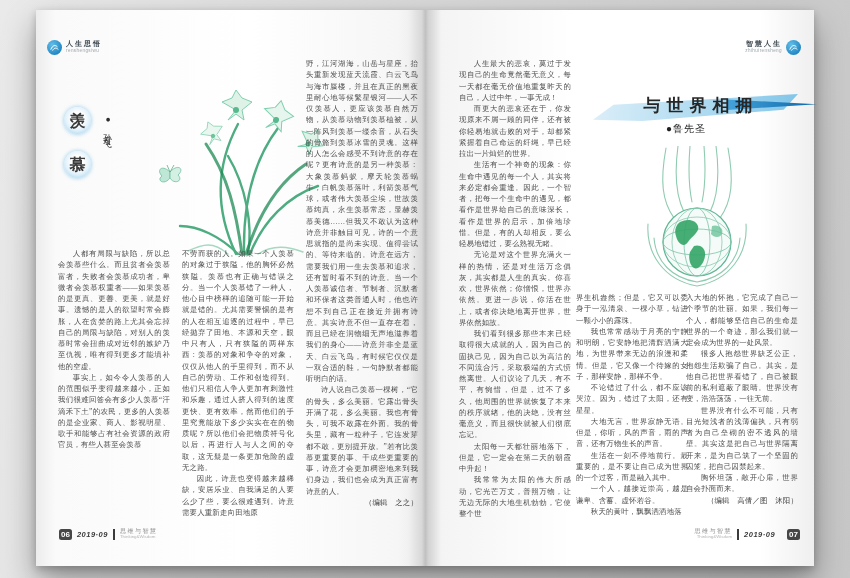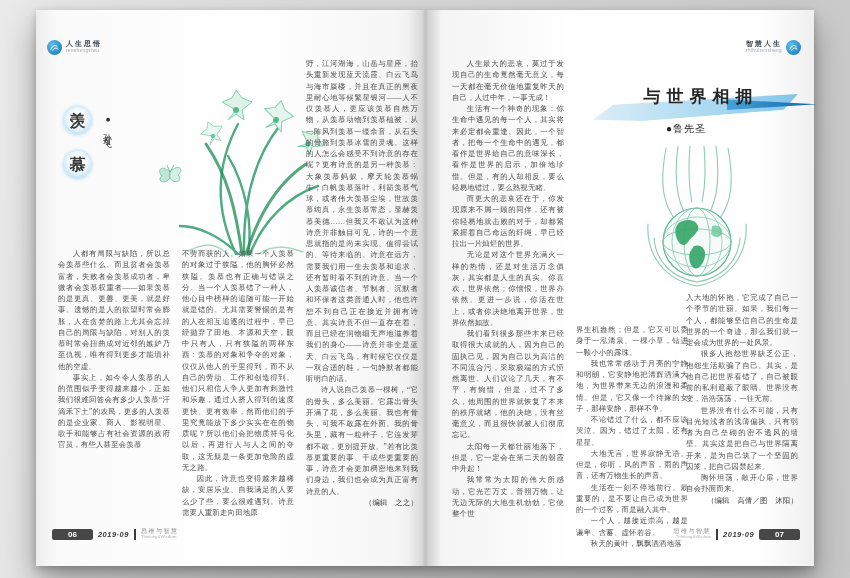--- a/index.html
+++ b/index.html
@@ -31,34 +31,34 @@
   .v-author{position:absolute;writing-mode:vertical-rl;text-orientation:upright;
     font-size:8.5px;color:#2e2e2e;letter-spacing:3px;}
   
   .rtitle-wrap{position:absolute;left:160px;top:68px;width:230px;height:46px;}
   .swoosh-light{position:absolute;left:8px;top:16px;width:205px;height:27px;
     background:linear-gradient(90deg,#d9edf8 0%,#a9d8f0 55%,#7cc3e8 100%);
     clip-path:polygon(0 95%,10% 40%,100% 0,93% 58%,24% 100%);opacity:.95;}
   .swoosh-dark{position:absolute;left:142px;top:19px;width:90px;height:14px;
     background:linear-gradient(90deg,#46a3da 0%,#0d67aa 100%);
     clip-path:polygon(0 18%,100% 52%,0 92%);}
-  .rtitle{position:absolute;left:36px;top:7px;width:160px;text-align:center;
+  .rtitle{position:absolute;left:36px;top:16px;width:160px;text-align:center;
     font-size:17px;font-weight:bold;color:#262626;letter-spacing:6px;white-space:nowrap;}
   .r-author{position:absolute;left:196px;top:112px;width:130px;text-align:center;font-size:10px;color:#1f1f1f;letter-spacing:1px;}
   
   .col{position:absolute;width:112px;font-size:7.4px;line-height:11.25px;text-align:justify;color:#4e4e4e;overflow:hidden;letter-spacing:.2px;}
   .col p{margin:0;}
   .col p.ind{text-indent:2em;}
   .editor{text-align:right;margin-top:3px;color:#3d3d3d;}
   
   .footer{position:absolute;top:517px;display:flex;align-items:center;gap:5px;height:14px;}
   .footer-left{left:16px;}
   .footer-right{right:14px;}
   .pg-box{background:#474747;color:#fff;font-family:"Liberation Sans","DejaVu Sans",sans-serif;
-    font-weight:bold;font-size:8px;line-height:11px;padding:0 16px;border-radius:2.5px;}
+    font-weight:bold;font-size:8px;line-height:11px;padding:0 2px;border-radius:2.5px;margin-left:7px;}
   .issue{font-family:"Liberation Sans","DejaVu Sans",sans-serif;font-weight:bold;font-size:7.5px;color:#3b3b3b;letter-spacing:.5px;font-style:italic;}
   .fsep{width:2px;height:11px;background:#3b3b3b;}
   .mag-stack{line-height:5.5px;}
   .mag-cn{font-size:6px;color:#8a8a8a;letter-spacing:1.5px;}
   .mag-en{font-size:4.4px;color:#b5b5b5;font-family:"Liberation Sans","DejaVu Sans",sans-serif;}
   .illu{position:absolute;}
 </style>
 </head>
 <body>
 
@@ -187,31 +187,31 @@
         <ellipse cx="59" cy="96" rx="34" ry="13" stroke="#7cc4a8" stroke-width="0.8" fill="none"></ellipse>
         <ellipse cx="59" cy="96" rx="34" ry="25" stroke="#7cc4a8" stroke-width="0.7" fill="none"></ellipse>
         <ellipse cx="59" cy="96" rx="13" ry="34" stroke="#7cc4a8" stroke-width="0.8" fill="none"></ellipse>
         <ellipse cx="59" cy="96" rx="25" ry="34" stroke="#7cc4a8" stroke-width="0.7" fill="none"></ellipse>
         <path d="M42,76 C50,72 58,74 60,80 C62,86 54,90 50,96 C46,102 40,98 38,90 C36,84 38,79 42,76 Z" fill="#33a566" opacity="0.9"></path>
         <path d="M56,100 C62,98 68,102 67,110 C66,118 60,124 56,122 C52,120 50,112 52,106 Z" fill="#33a566" opacity="0.9"></path>
         <path d="M74,80 C80,78 86,82 84,88 C82,92 76,92 73,88 Z" fill="#6cc49a" opacity="0.8"></path>
       </g>
     </svg>
 
-    <div class="col" style="left:27px;top:48px;height:462px;">
+    <div class="col" style="left:34px;top:48px;height:462px;">
       <p class="ind">人生最大的悲哀，莫过于发现自己的生命竟然毫无意义，每一天都在毫无价值地重复昨天的自己，人过中年，一事无成！</p>
+      <p class="ind">而更大的悲哀还在于，你发现原来不屑一顾的同伴，还有被你轻易地就击败的对手，却都紧紧握着自己命运的纤绳，早已经拉出一片灿烂的世界。</p>
       <p class="ind">生活有一个神奇的现象：你生命中遇见的每一个人，其实将来必定都会重逢。因此，一个智者，把每一个生命中的遇见，都看作是世界给自己的意味深长，看作是世界的启示，加倍地珍惜。但是，有的人却相反，要么轻易地错过，要么熟视无睹。</p>
-      <p class="ind">而更大的悲哀还在于，你发现原来不屑一顾的同伴，还有被你轻易地就击败的对手，却都紧紧握着自己命运的纤绳，早已经拉出一片灿烂的世界。</p>
       <p class="ind">无论是对这个世界充满火一样的热情，还是对生活万念俱灰，其实都是人生的真实。你喜欢，世界依然；你憎恨，世界亦依然。更进一步说，你活在世上，或者你决绝地离开世界，世界依然如故。</p>
       <p class="ind">我们看到很多那些本来已经取得很大成就的人，因为自己的固执己见，因为自己以为高洁的不同流合污，采取极端的方式愤然离世。人们议论了几天，有不平，有惋惜，但是，过不了多久，他周围的世界就恢复了本来的秩序就绪，他的决绝，没有丝毫意义，而且很快就被人们彻底忘记。</p>
       <p class="ind">太阳每一天都壮丽地落下，但是，它一定会在第二天的朝霞中升起！</p>
       <p class="ind">我常常为太阳的伟大所感动，它光芒万丈，普照万物，让无边无际的大地生机勃勃，它使整个世</p>
     </div>
 
-    <div class="col" style="left:151px;top:282px;height:228px;margin-top:32px;">
+    <div class="col" style="left:151px;top:282px;height:228px;">
       <p>界生机盎然；但是，它又可以委身于一泓清泉、一棵小草，钻进一颗小小的露珠。</p>
       <p class="ind">我也常常感动于月亮的宁静和明朗，它安静地把清辉洒满大地，为世界带来无边的浪漫和柔情。但是，它又像一个待嫁的女子，那样安静，那样不争。</p>
       <p class="ind">不论错过了什么，都不应该哭泣。因为，错过了太阳，还有星星。</p>
       <p class="ind">大地无言，世界寂静无语。但是，你听，风的声音，雨的声音，还有万物生长的声音。</p>
       <p class="ind">生活在一刻不停地前行。最重要的，是不要让自己成为世界的一个过客，而是融入其中。</p>
       <p class="ind">一个人，越接近崇高，越是谦卑、含蓄、虚怀若谷。</p>
       <p class="ind">秋天的黄叶，飘飘洒洒地落</p>
     </div>
 
     <div class="col" style="left:261px;top:282px;height:228px;">

